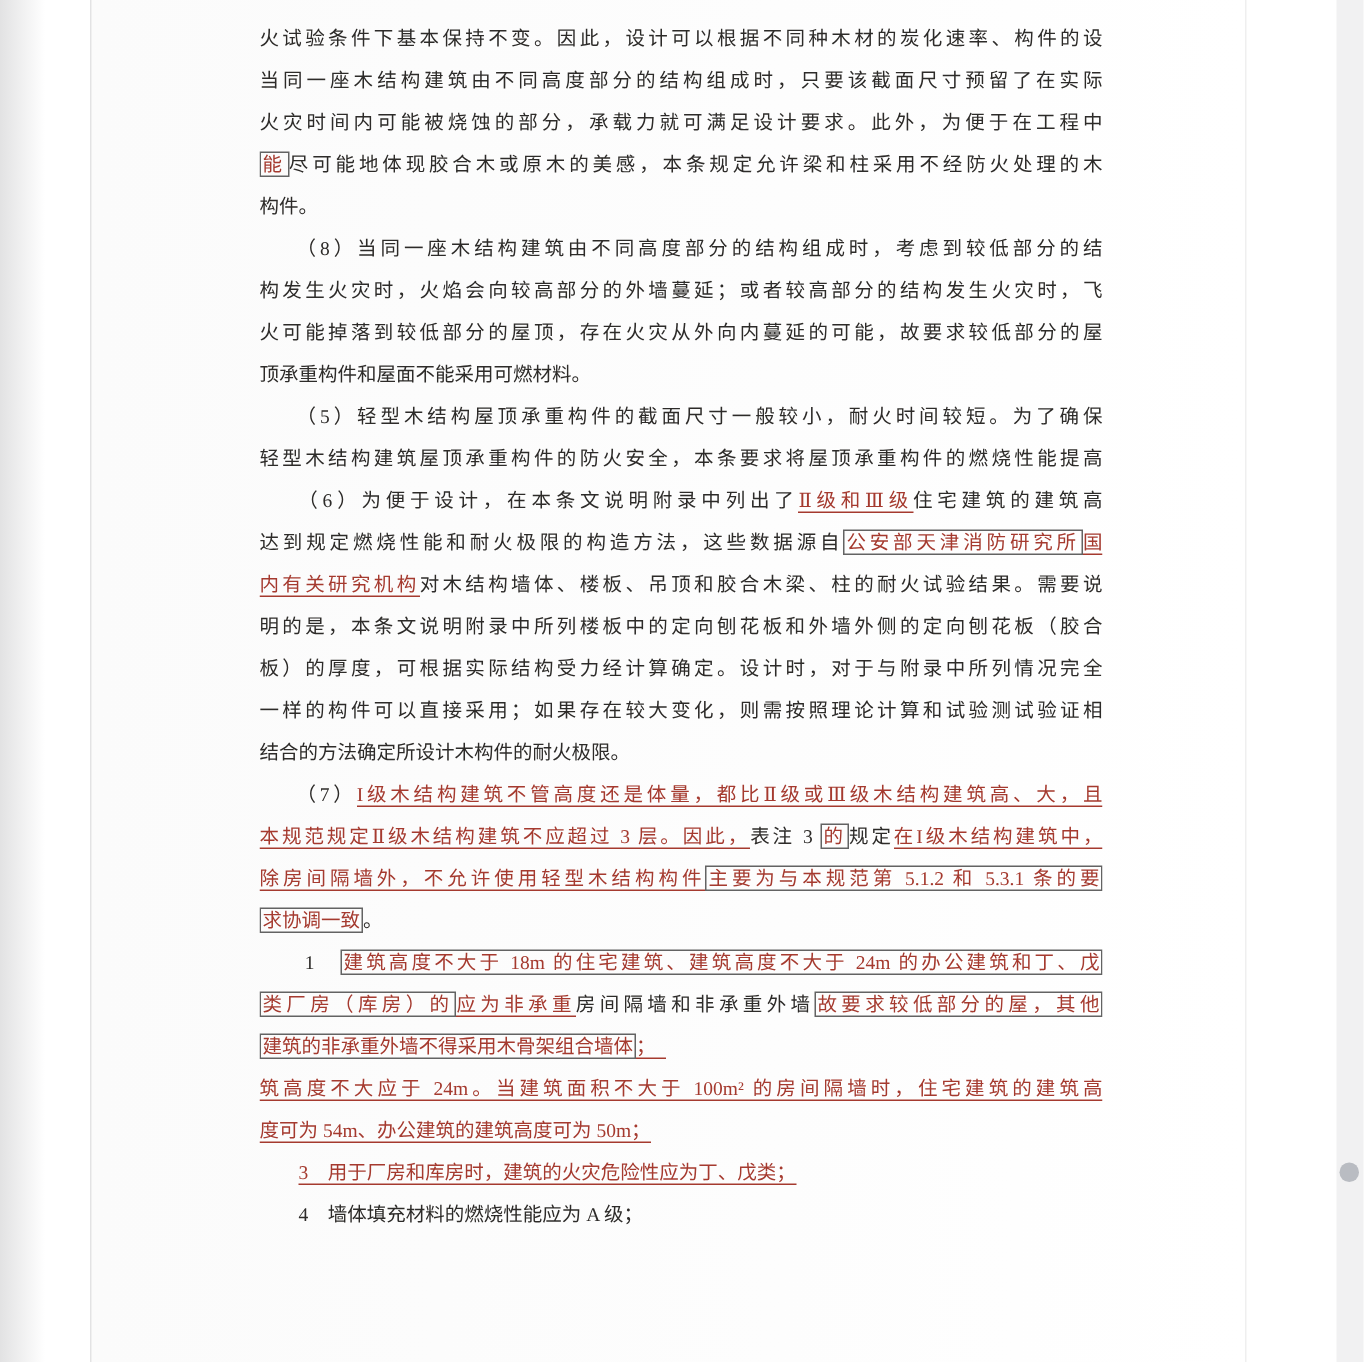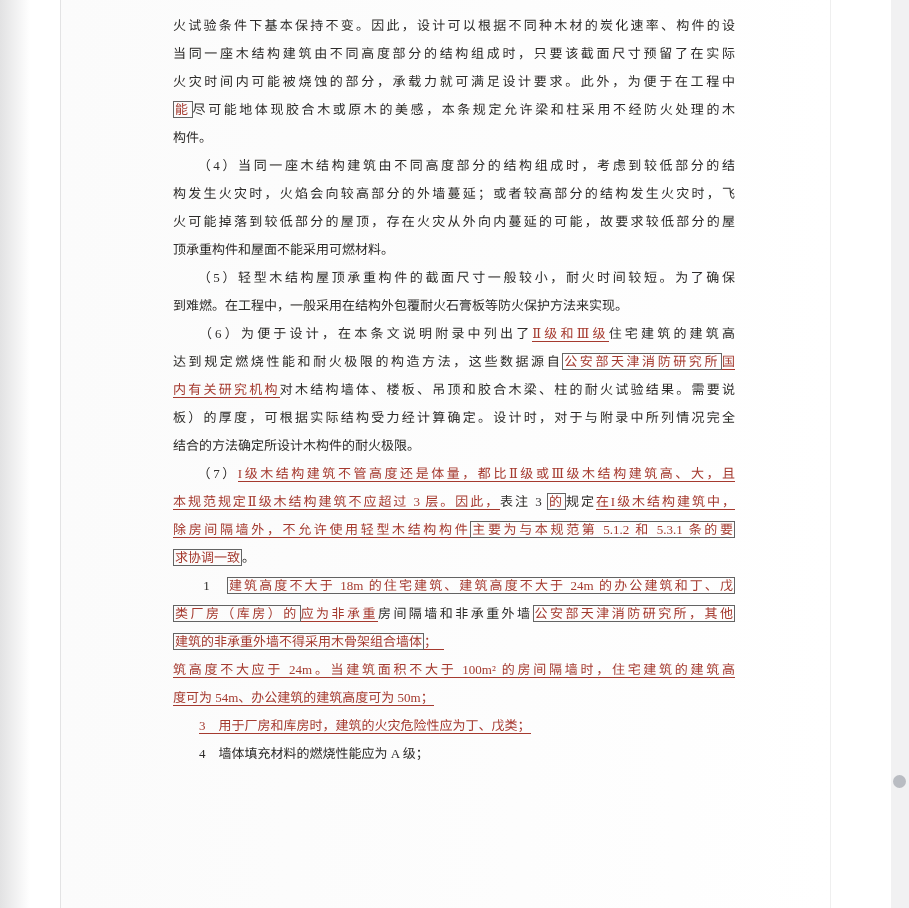--- a/index.html
+++ b/index.html
@@ -54,37 +54,39 @@
 <div class="left-shade"></div>
 <div class="page-edge left"></div>
 <div class="page-edge right"></div>
 
 <div class="content">
     <div class="line"><span class="t-n">火试验条件下基本保持不变。因此，设计可以根据不同种木材的炭化速率、构件的设</span></div>
     <div class="line"><span class="t-n">当同一座木结构建筑由不同高度部分的结构组成时，只要该截面尺寸预留了在实际</span></div>
     <div class="line"><span class="t-n">火灾时间内可能被烧蚀的部分，承载力就可满足设计要求。此外，为便于在工程中</span></div>
     <div class="line"><span class="t-b">能</span><span class="t-n">尽可能地体现胶合木或原木的美感，本条规定允许梁和柱采用不经防火处理的木</span></div>
     <div class="line end"><span class="t-n">构件。</span></div>
-    <div class="line"><span class="t-n">　　（4）当同一座木结构建筑由不同高度部分的结构组成时，考虑到较低部分的结</span></div>
+    <div class="line"><span class="t-n">　　（8）当同一座木结构建筑由不同高度部分的结构组成时，考虑到较低部分的结</span></div>
     <div class="line"><span class="t-n">构发生火灾时，火焰会向较高部分的外墙蔓延；或者较高部分的结构发生火灾时，飞</span></div>
     <div class="line"><span class="t-n">火可能掉落到较低部分的屋顶，存在火灾从外向内蔓延的可能，故要求较低部分的屋</span></div>
     <div class="line end"><span class="t-n">顶承重构件和屋面不能采用可燃材料。</span></div>
     <div class="line"><span class="t-n">　　（5）轻型木结构屋顶承重构件的截面尺寸一般较小，耐火时间较短。为了确保</span></div>
-    <div class="line end"><span class="t-n">到难燃。在工程中，一般采用在结构外包覆耐火石膏板等防火保护方法来实现。</span></div>
+    <div class="line"><span class="t-n">轻型木结构建筑屋顶承重构件的防火安全，本条要求将屋顶承重构件的燃烧性能提高</span></div>
     <div class="line"><span class="t-n">　　（6）为便于设计，在本条文说明附录中列出了</span><span class="t-i">Ⅱ级和Ⅲ级</span><span class="t-n">住宅建筑的建筑高</span></div>
     <div class="line"><span class="t-n">达到规定燃烧性能和耐火极限的构造方法，这些数据源自</span><span class="t-b">公安部天津消防研究所</span><span class="t-i">国</span></div>
     <div class="line"><span class="t-i">内有关研究机构</span><span class="t-n">对木结构墙体、楼板、吊顶和胶合木梁、柱的耐火试验结果。需要说</span></div>
+    <div class="line"><span class="t-n">明的是，本条文说明附录中所列楼板中的定向刨花板和外墙外侧的定向刨花板（胶合</span></div>
     <div class="line"><span class="t-n">板）的厚度，可根据实际结构受力经计算确定。设计时，对于与附录中所列情况完全</span></div>
+    <div class="line"><span class="t-n">一样的构件可以直接采用；如果存在较大变化，则需按照理论计算和试验测试验证相</span></div>
     <div class="line end"><span class="t-n">结合的方法确定所设计木构件的耐火极限。</span></div>
     <div class="line"><span class="t-n">　　（7）</span><span class="t-i">I级木结构建筑不管高度还是体量，都比Ⅱ级或Ⅲ级木结构建筑高、大，且</span></div>
     <div class="line"><span class="t-i">本规范规定Ⅱ级木结构建筑不应超过 3 层。因此，</span><span class="t-n">表注 3 </span><span class="t-b">的</span><span class="t-n">规定</span><span class="t-i">在I级木结构建筑中，</span></div>
     <div class="line"><span class="t-i">除房间隔墙外，不允许使用轻型木结构构件</span><span class="t-b">主要为与本规范第 5.1.2 和 5.3.1 条的要</span></div>
     <div class="line end"><span class="t-b">求协调一致</span><span class="t-n">。</span></div>
     <div class="line"><span class="t-n">　　1　</span><span class="t-b">建筑高度不大于 18m 的住宅建筑、建筑高度不大于 24m 的办公建筑和丁、戊</span></div>
-    <div class="line"><span class="t-b">类厂房（库房）的</span><span class="t-i">应为非承重</span><span class="t-n">房间隔墙和非承重外墙</span><span class="t-b">公安部天津消防研究所，其他</span></div>
+    <div class="line"><span class="t-b">类厂房（库房）的</span><span class="t-i">应为非承重</span><span class="t-n">房间隔墙和非承重外墙</span><span class="t-b">故要求较低部分的屋，其他</span></div>
     <div class="line end"><span class="t-b">建筑的非承重外墙不得采用木骨架组合墙体</span><span class="t-i">；　</span></div>
     <div class="line"><span class="t-i">筑高度不大应于 24m。当建筑面积不大于 100m² 的房间隔墙时，住宅建筑的建筑高</span></div>
     <div class="line end"><span class="t-i">度可为 54m、办公建筑的建筑高度可为 50m；</span></div>
     <div class="line end"><span class="t-n">　　</span><span class="t-i">3　用于厂房和库房时，建筑的火灾危险性应为丁、戊类；</span></div>
     <div class="line end"><span class="t-n">　　4　墙体填充材料的燃烧性能应为 A 级；</span></div>
   </div>
 
 <div class="scroll-track"></div>
 <div class="scroll-thumb"></div>
 

